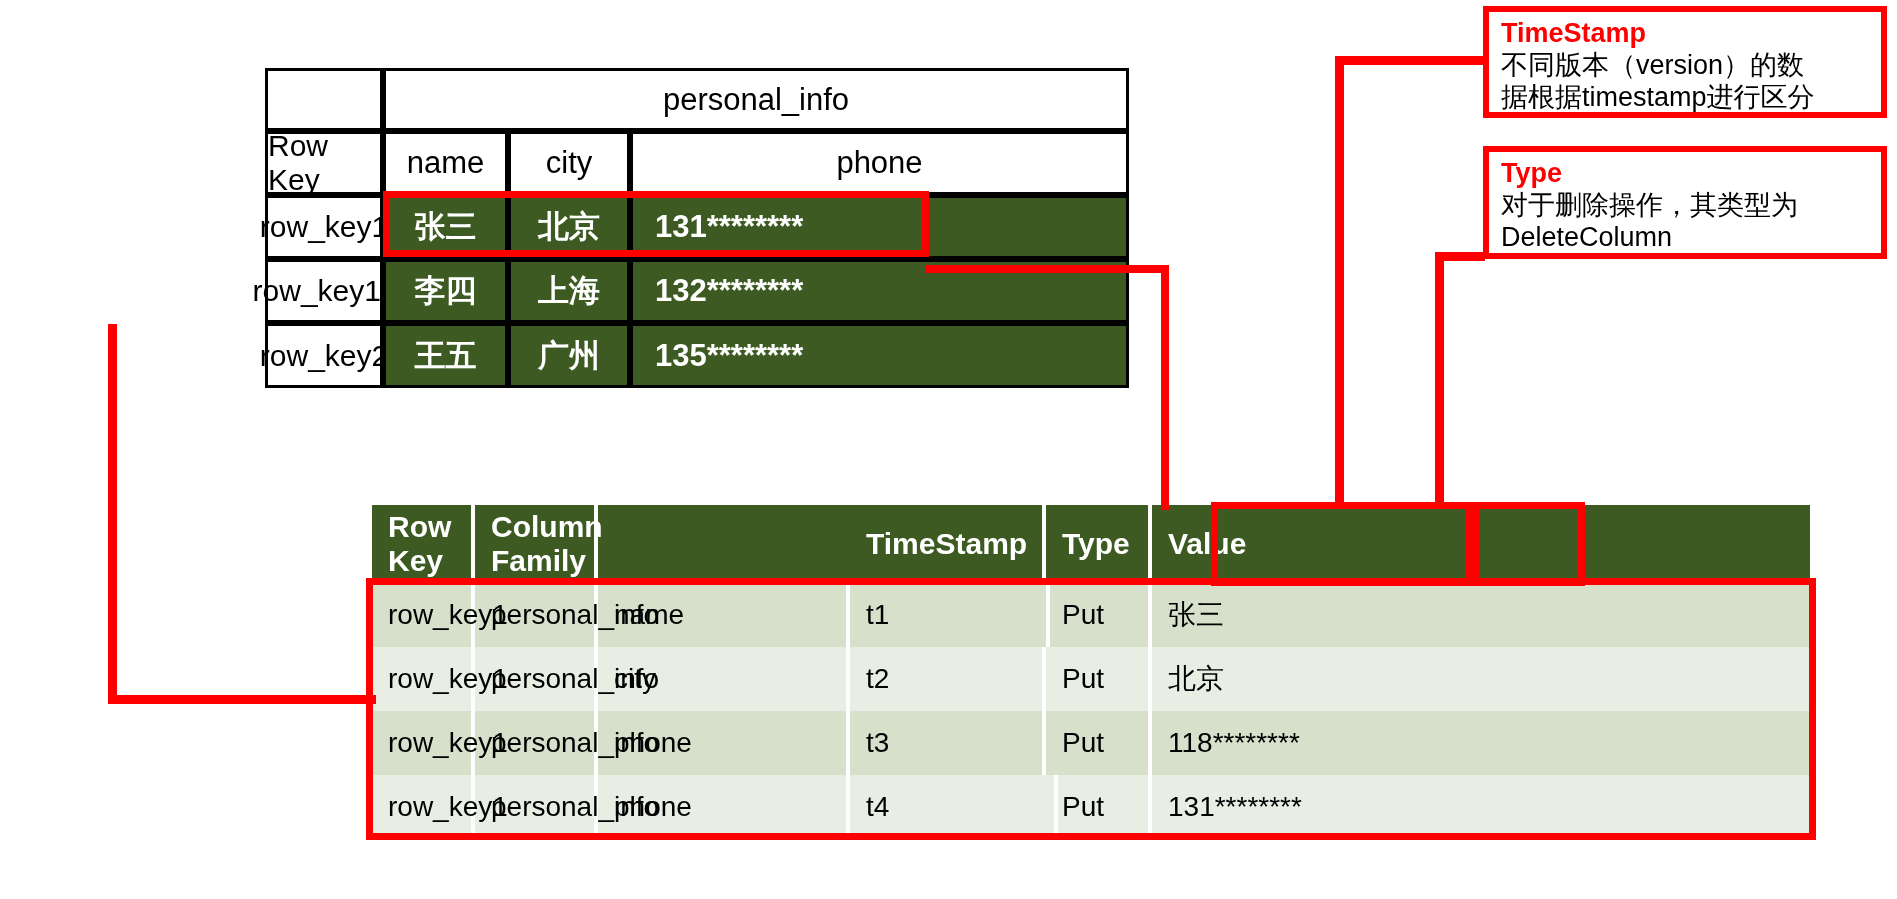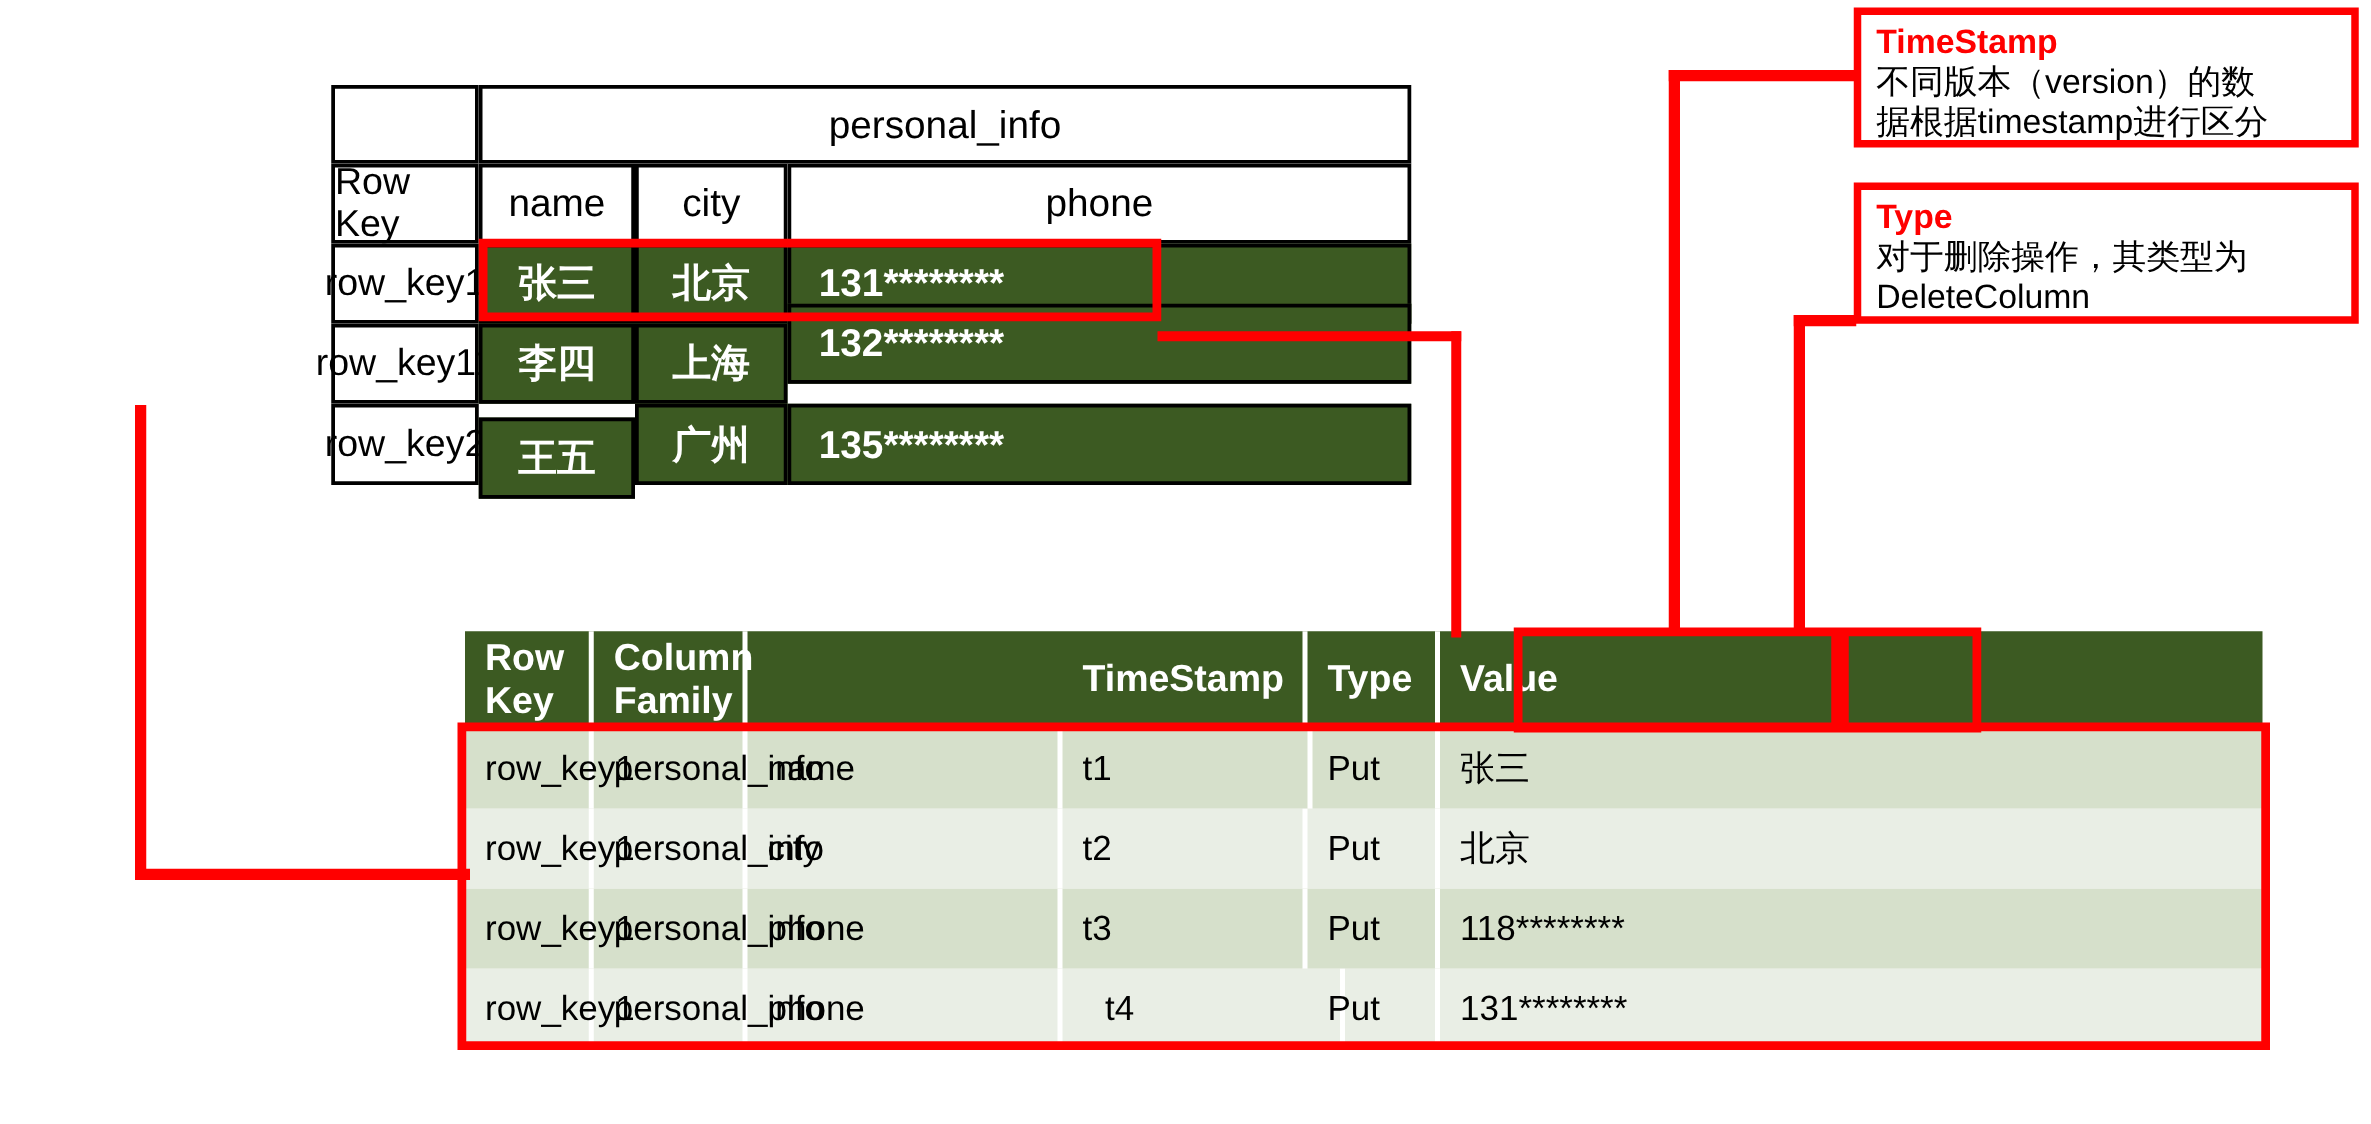--- a/index.html
+++ b/index.html
@@ -71,24 +71,24 @@
     <div class="cell" style="left:365px;top:63px;width:499px;height:64px;">phone</div>
 
     <div class="cell rowkey" style="left:0;top:127px;width:118px;height:64px;">row_key1</div>
     <div class="cell green" style="left:118px;top:127px;width:125px;height:64px;">张三</div>
     <div class="cell green" style="left:243px;top:127px;width:122px;height:64px;">北京</div>
     <div class="cell green" style="left:365px;top:127px;width:499px;height:64px;justify-content:flex-start;padding-left:22px;">131********</div>
 
     <div class="cell rowkey" style="left:0;top:191px;width:118px;height:64px;">row_key11</div>
     <div class="cell green" style="left:118px;top:191px;width:125px;height:64px;">李四</div>
     <div class="cell green" style="left:243px;top:191px;width:122px;height:64px;">上海</div>
-    <div class="cell green" style="left:365px;top:175px;width:499px;height:64px;justify-content:flex-start;padding-left:22px;text-align:right;">132********</div>
+    <div class="cell green" style="left:365px;top:191px;width:499px;height:64px;justify-content:flex-start;padding-left:22px;text-align:right;">132********</div>
 
     <div class="cell rowkey" style="left:0;top:255px;width:118px;height:65px;">row_key2</div>
-    <div class="cell green" style="left:118px;top:266px;width:125px;height:65px;">王五</div>
+    <div class="cell green" style="left:118px;top:255px;width:125px;height:65px;">王五</div>
     <div class="cell green" style="left:243px;top:255px;width:122px;height:65px;">广州</div>
     <div class="cell green" style="left:365px;top:255px;width:499px;height:65px;justify-content:flex-start;padding-left:22px;">135********</div>
   </div>
 
   <div class="redbox" style="left:383px;top:191px;width:546px;height:66px;"></div>
 
   <div class="abs" id="bottom-table">
 
     <div class="bt-header">
       <div class="bt-hcell" style="left:0;width:103px;">Row Key</div>
@@ -122,21 +122,21 @@
       <div class="bt-cell" style="left:226px;width:252px;">phone</div>
       <div class="bt-cell" style="left:478px;width:196px;">t3</div>
       <div class="bt-cell" style="left:674px;width:106px;">Put</div>
       <div class="bt-cell last" style="left:780px;width:658px;">118********</div>
     </div>
 
     <div class="bt-row even" style="top:270px;height:64px;">
       <div class="bt-cell" style="left:0;width:103px;">row_key1</div>
       <div class="bt-cell" style="left:103px;width:123px;">personal_info</div>
       <div class="bt-cell" style="left:226px;width:252px;">phone</div>
-      <div class="bt-cell" style="left:496px;width:208px;">t4</div>
+      <div class="bt-cell" style="left:478px;width:208px;">t4</div>
       <div class="bt-cell" style="left:674px;width:106px;">Put</div>
       <div class="bt-cell last" style="left:780px;width:658px;">131********</div>
     </div>
   </div>
 
   <div class="redbox" style="left:366px;top:578px;width:1450px;height:262px;"></div>
 
   <div class="redbox" style="left:1211px;top:502px;width:261px;height:84px;"></div>
   <div class="redbox" style="left:1472px;top:502px;width:113px;height:84px;"></div>
 

